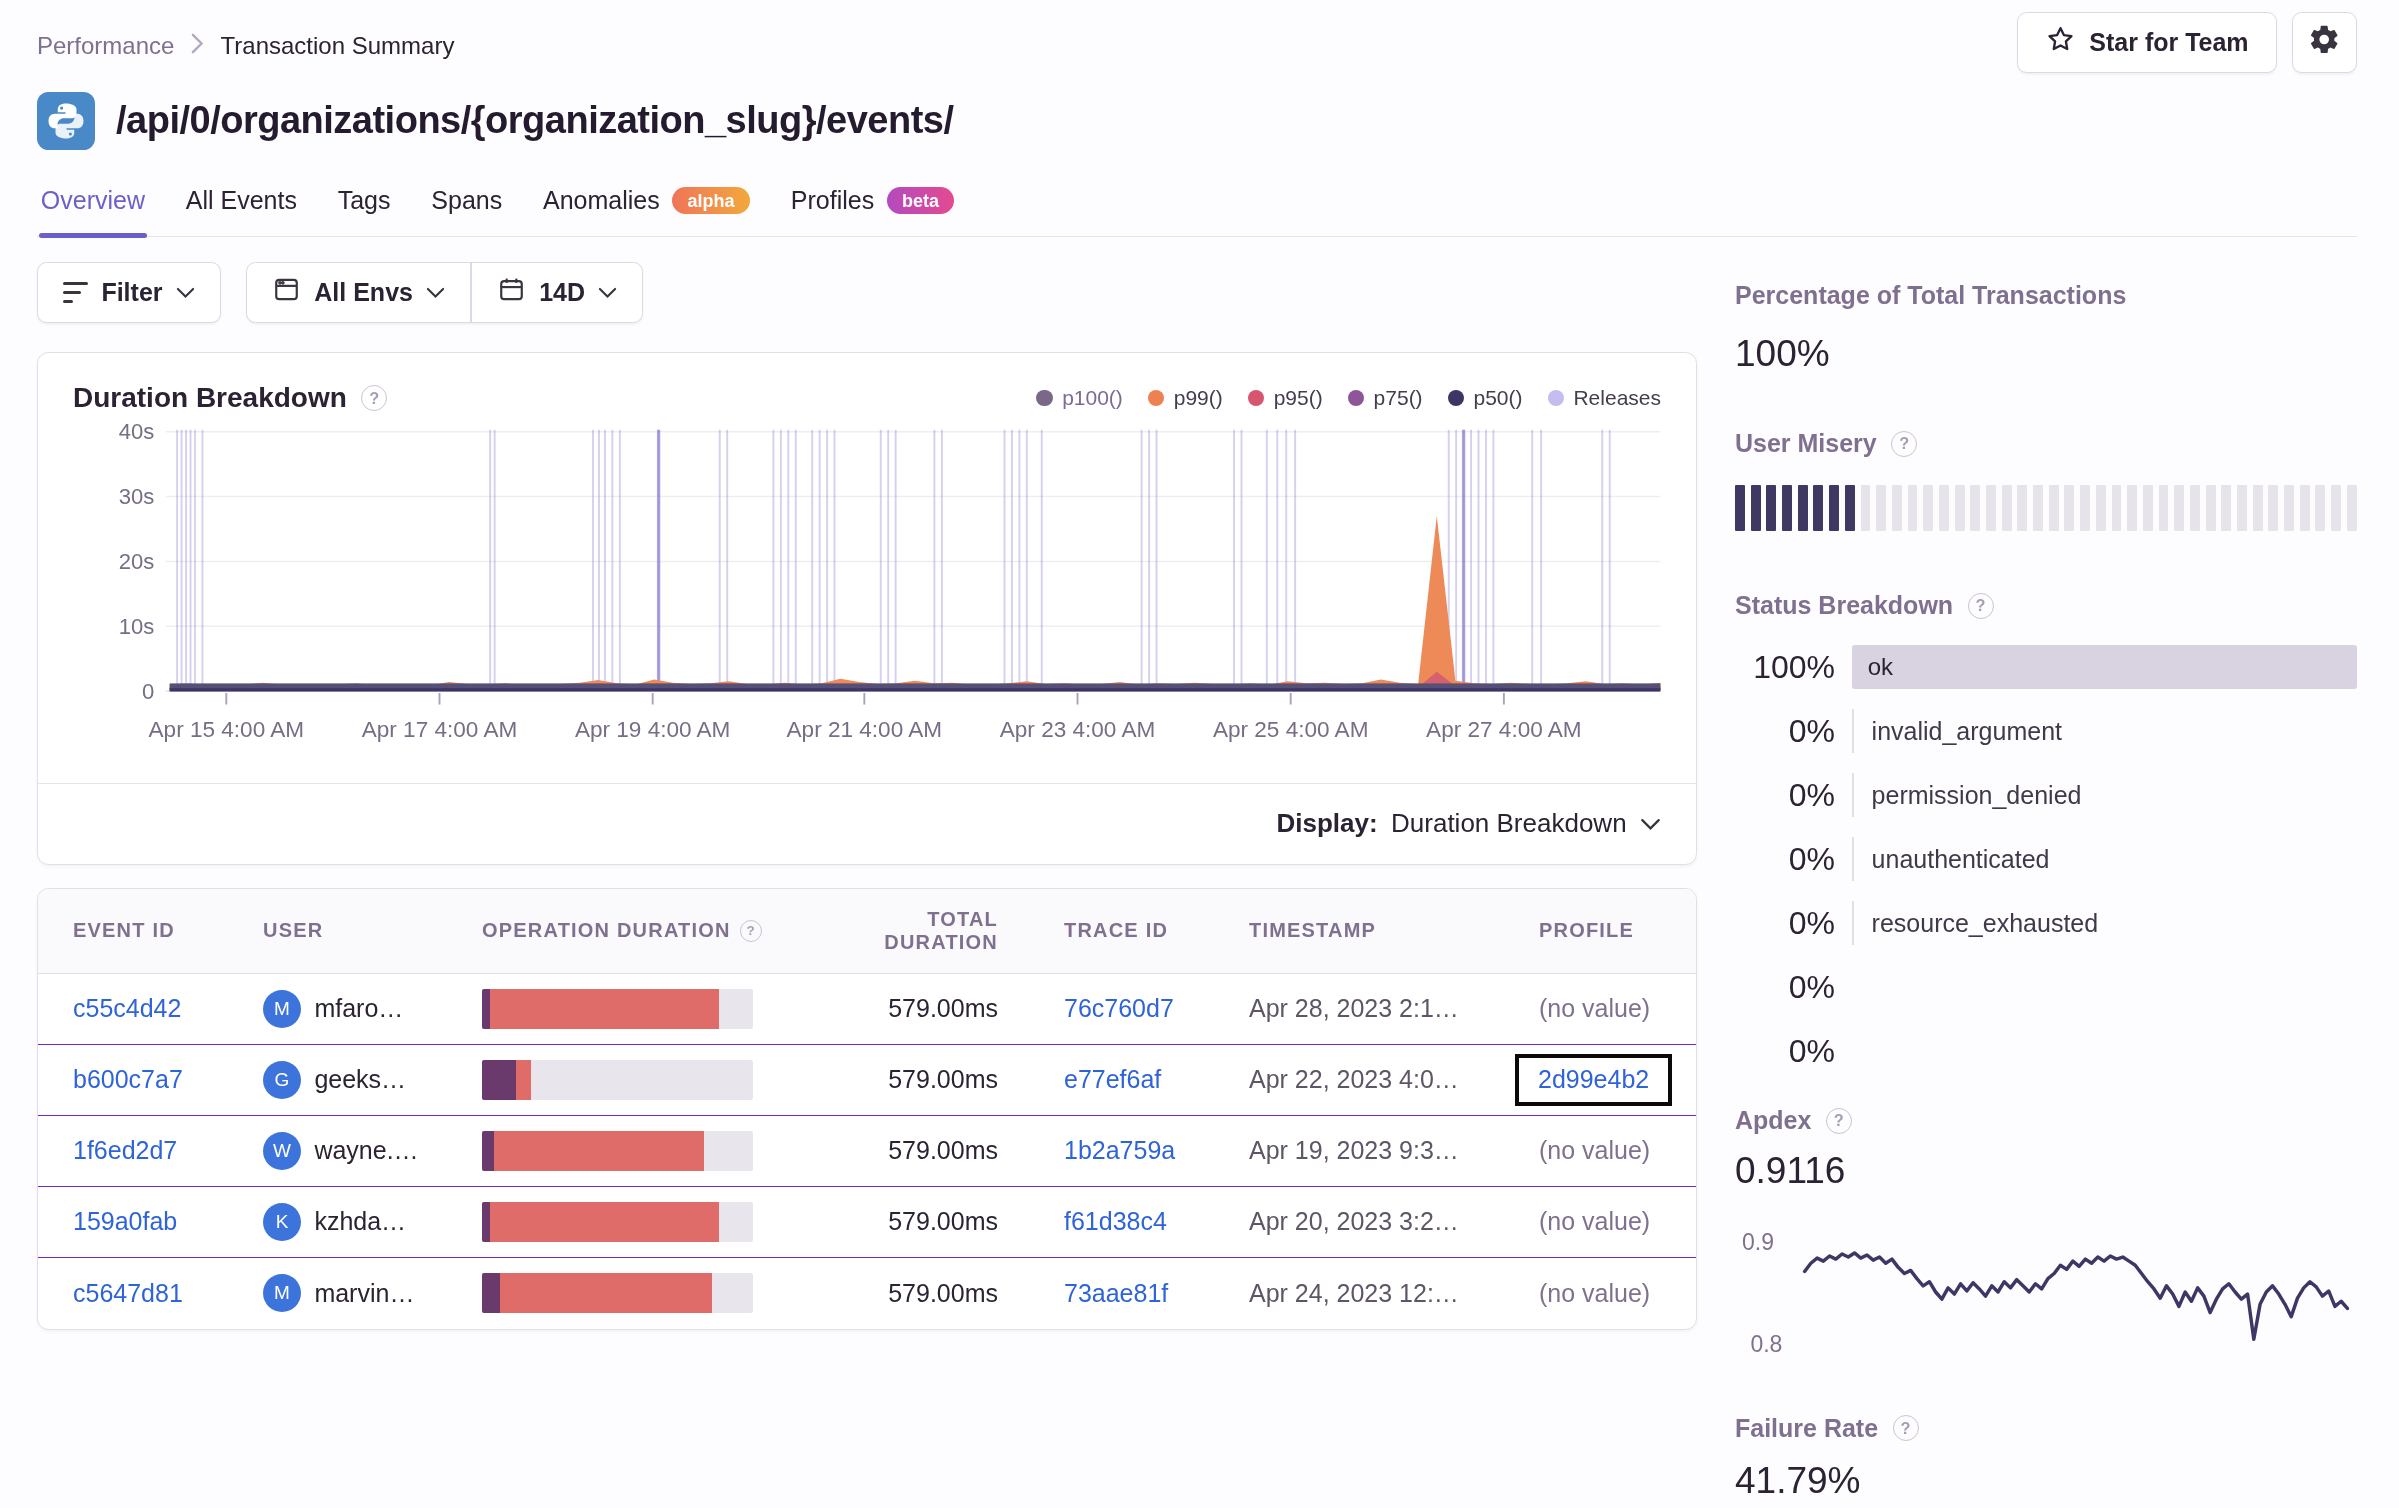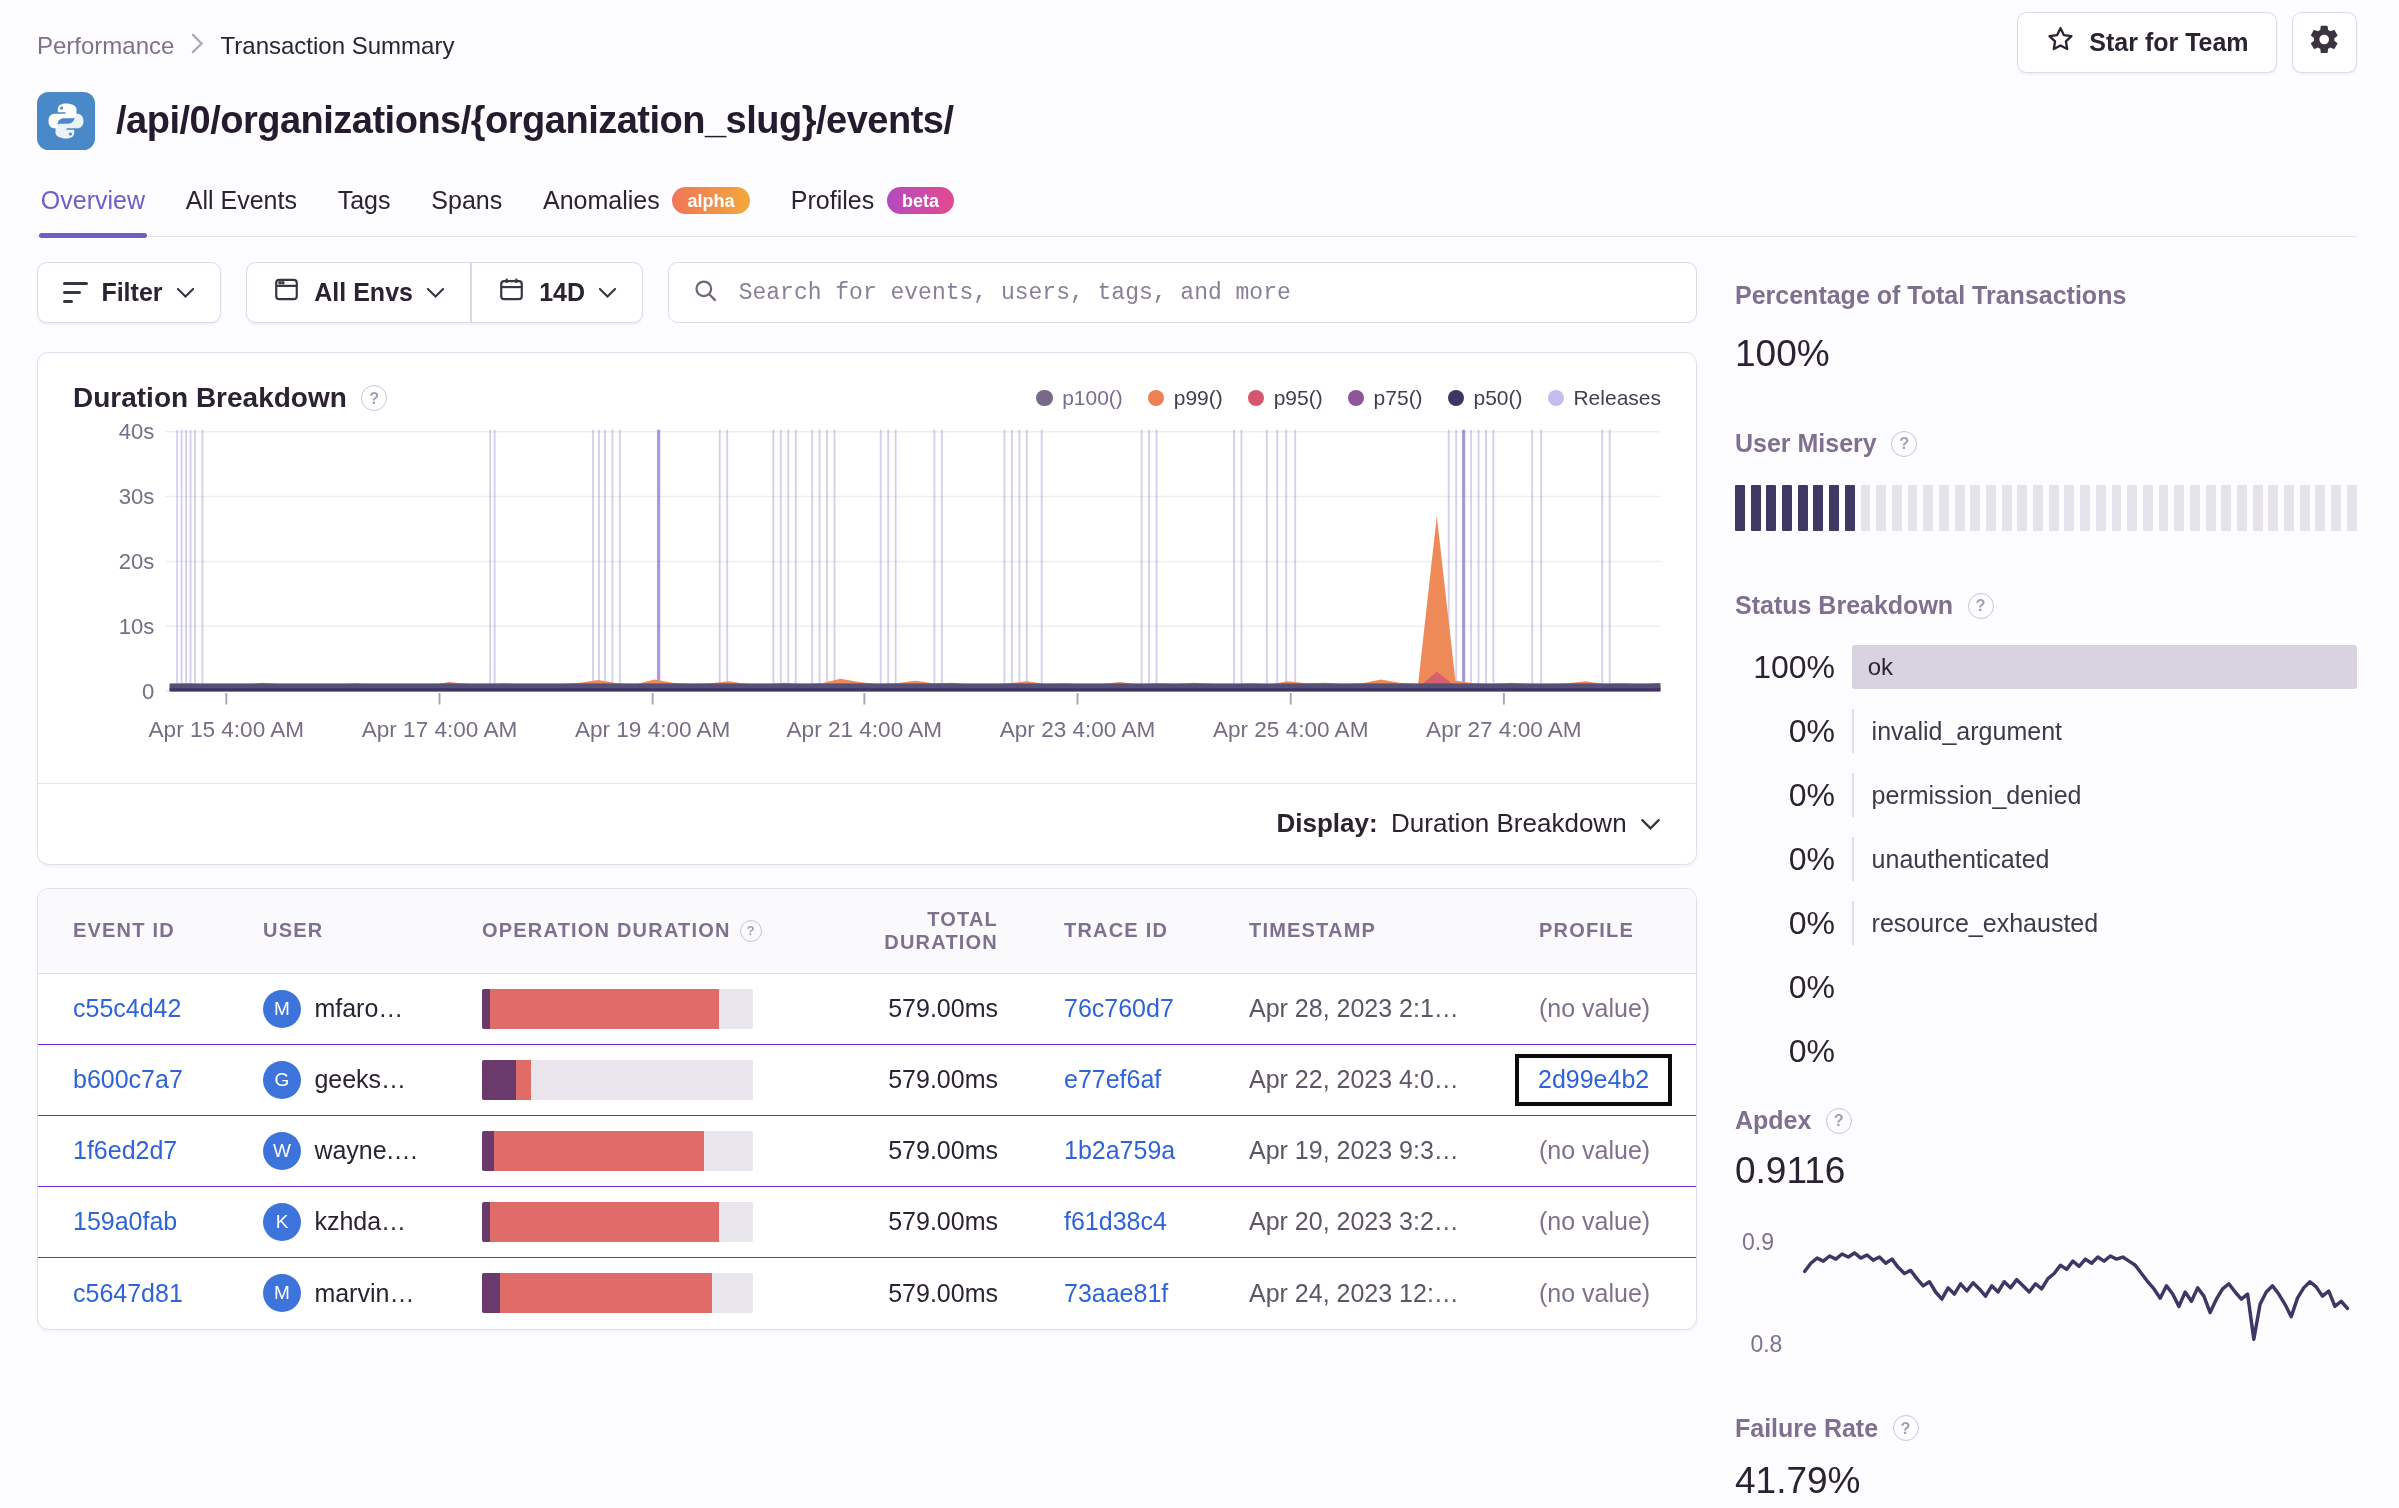--- a/index.html
+++ b/index.html
@@ -245,29 +245,20 @@
                   <path d="M3.5 10h17"></path>
                   <path d="M8 3v3.5"></path>
                   <path d="M16 3v3.5"></path>
               </svg>
             </span>
             <span>14D</span>
             <svg width="19" height="13.4" viewBox="0 0 20 14">
                 <path d="M2 3 L10 11 L18 3" fill="none" stroke="#3A3340" stroke-width="2.2" stroke-linecap="round"></path>
               </svg>
           </div>
-        </div>
-        <div class="search">
-          <span>
-            <svg width="27" height="27" viewBox="0 0 24 24" fill="none" stroke="#6F6478" stroke-width="2">
-              <circle cx="10.5" cy="10.5" r="6.5"></circle>
-                <path d="M15.5 15.5 L21 21"></path>
-            </svg>
-          </span>
-          <input type="text" value="" placeholder="Search for events, users, tags, and more" style="">
         </div>
       </div>
 
       <div class="card chart-card">
         <div class="chart-head">
           <div class="chart-title">
             <span>Duration Breakdown</span>
             <span class="qmark">?</span>
           </div>
           <div class="legend">

